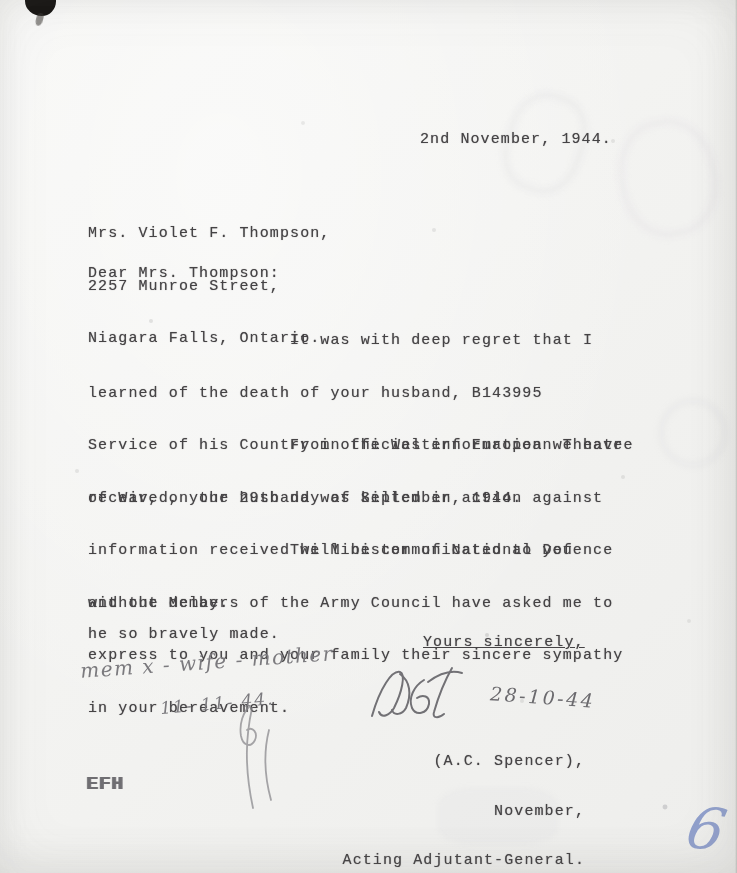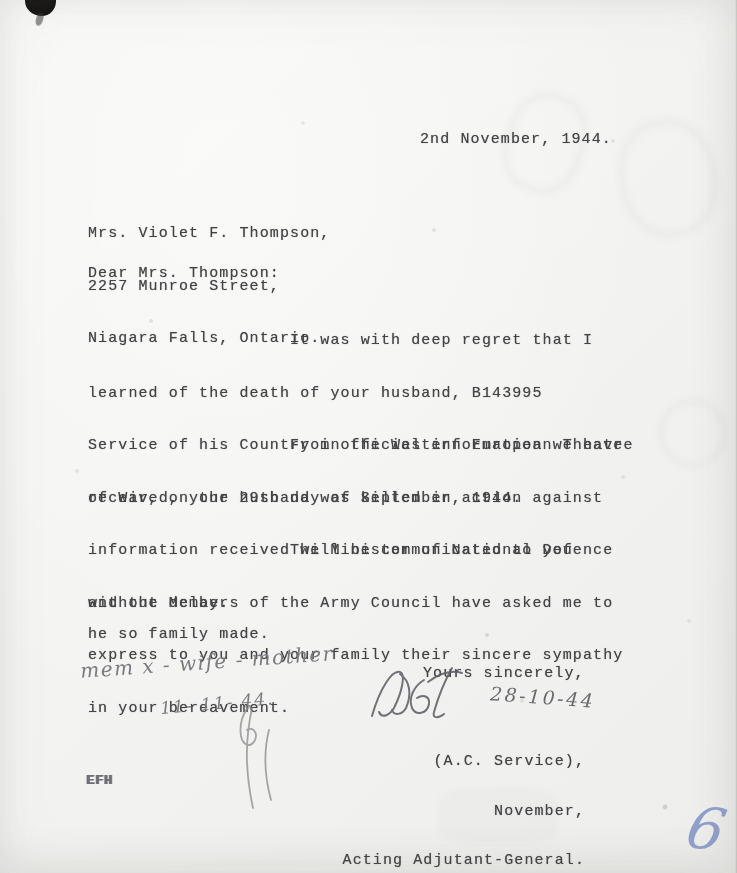--- a/index.html
+++ b/index.html
@@ -29,21 +29,21 @@
   .para .line.first{padding-left:202px;}
   .sig-block{left:339px;width:246px;text-align:right;line-height:16.5px;}
   .hand{
     position:absolute;font-family:"DejaVu Serif","Liberation Serif",serif;
     font-style:italic;color:#7b7a7e;white-space:pre;
   }
   .memo{left:80px;top:650px;font-size:20px;letter-spacing:1.5px;transform:rotate(-4deg);}
   .memo-date{left:160px;top:693px;font-size:17px;letter-spacing:2px;transform:rotate(-5deg);}
   .sig-date{left:490px;top:686px;font-size:19px;letter-spacing:2.5px;color:#6b6a6e;transform:rotate(4deg);}
   .initials{
-    position:absolute;left:86px;top:772px;font-size:14px;font-weight:bold;
+    position:absolute;left:86px;top:772px;font-size:20px;font-weight:bold;
     letter-spacing:.5px;color:#6f6e72;filter:blur(.5px);transform:scaleY(.95);
     text-shadow:1px .5px 0 rgba(100,98,102,.8), -0.5px 0 0 rgba(110,110,115,.6);
   }
   .page-num{
     position:absolute;left:688px;top:800px;font-family:"DejaVu Serif","Liberation Serif",serif;
     font-style:italic;font-size:58px;font-weight:400;color:#7e91c6;opacity:.82;
     transform:rotate(7deg) skewX(-6deg);line-height:1;
   }
   .punch-hole{
     position:absolute;left:25px;top:0;width:31px;height:16px;background:#171513;
@@ -113,41 +113,41 @@
   </div>
 
   <div class="typed para" style="top:507px;">
     <div class="line first">The Minister of National Defence</div>
     <div class="line">and the Members of the Army Council have asked me to</div>
     <div class="line">express to you and your family their sincere sympathy</div>
     <div class="line">in your bereavement.</div>
   </div>
 
   <div class="typed para" style="top:591px;">
-    <div class="line">he so family made.</div>
+    <div class="line">he so bravely made.</div>
   </div>
 
-  <div class="typed" style="left:423px;top:665px;">Yours sincerely,</div>
+  <div class="typed" style="left:423px;top:634px;text-decoration:underline;">Yours sincerely,</div>
 
   <div class="hand memo">mem x - wife - mother</div>
   <div class="hand memo-date">11- 11- 44.</div>
 
   <svg class="sig-svg" width="120" height="62" viewBox="0 0 120 62" role="img" aria-label="ACS">
     <g fill="none" stroke="#5c5b60" stroke-width="2" stroke-linecap="round" opacity="0.85">
       <path d="M6 52 C14 24 26 6 34 8 C40 10 36 28 28 44 C24 51 16 55 13 48"></path>
       <path d="M34 10 C44 17 46 30 40 44 C36 51 28 52 26 46"></path>
       <path d="M58 16 C48 22 42 34 46 44 C50 52 61 50 63 40 C64 32 57 30 51 34"></path>
       <path d="M86 4 C78 18 72 34 68 48 C66 54 72 55 78 50"></path>
       <path d="M62 18 C74 9 86 6 96 9"></path>
     </g>
   </svg>
   <div class="hand sig-date">28-10-44</div>
 
   <div class="typed sig-block" style="top:721px;">
-    <div class="line">(A.C. Service),</div>
+    <div class="line">(A.C. Spencer),</div>
     <div class="line">November,</div>
     <div class="line">Acting Adjutant-General.</div>
   </div>
 
   <svg class="pencil-svg" width="70" height="112" viewBox="0 0 70 112">
     <g fill="none" stroke="#87868a" stroke-width="1.8" stroke-linecap="round" opacity="0.72">
       <path d="M34 4 C27 10 23 22 25 34 C27 44 35 46 39 38 C42 31 37 24 31 28"></path>
       <path d="M36 6 C30 34 28 64 37 106"></path>
       <path d="M53 28 C47 52 49 76 55 98"></path>
     </g>

